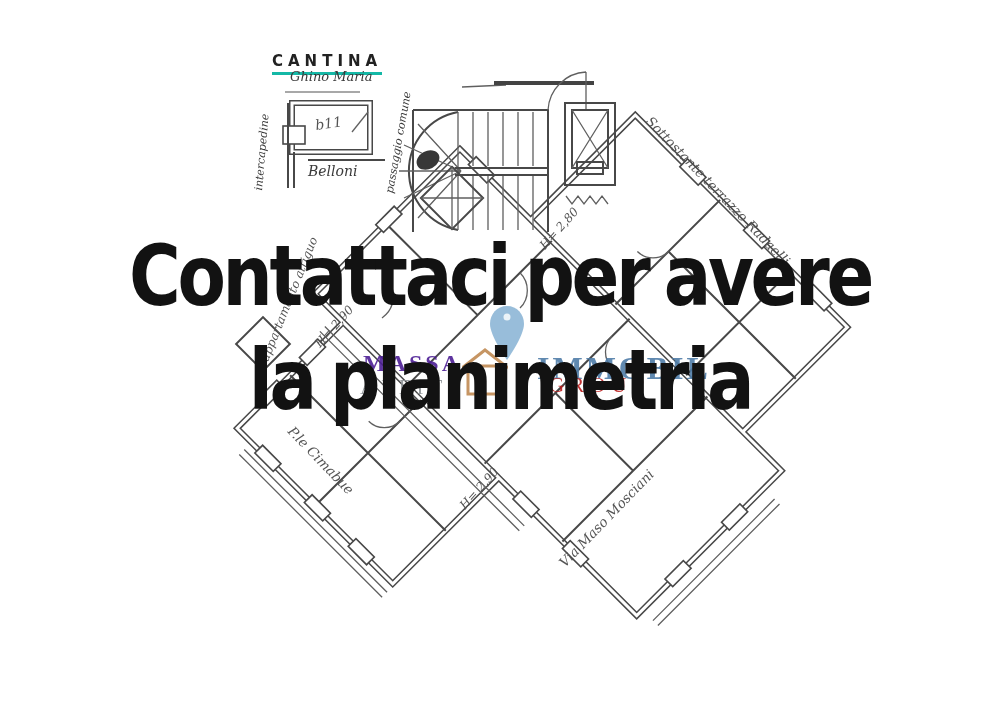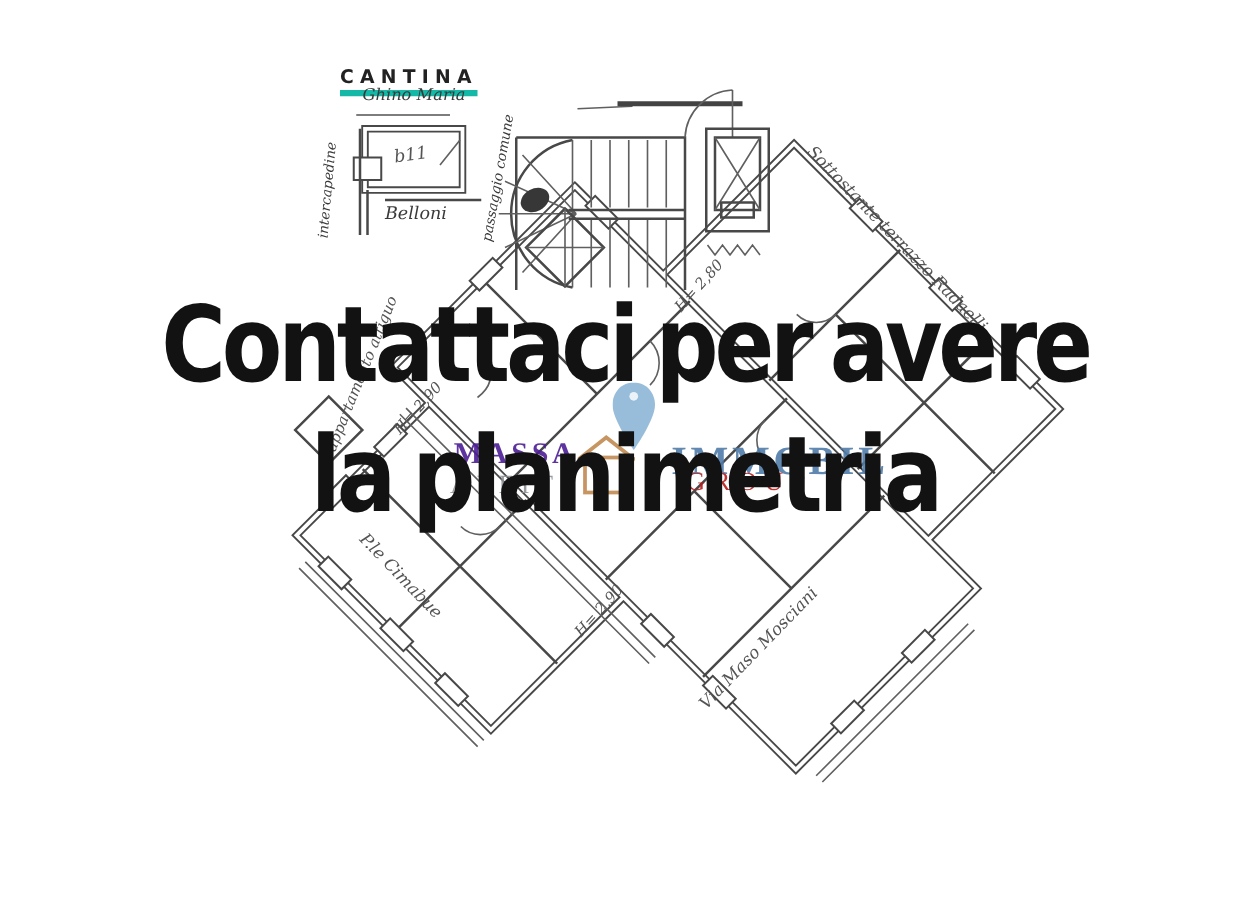--- a/index.html
+++ b/index.html
@@ -10,21 +10,21 @@
   .wall{stroke:#2f2f2f;stroke-width:6;fill:none;stroke-linejoin:miter;}
   .wall-core{stroke:#ffffff;stroke-width:3;fill:none;stroke-linejoin:miter;}
   .part{stroke:#2f2f2f;stroke-width:2;fill:none;}
   .thin{stroke:#4a4a4a;stroke-width:1.3;fill:none;}
   .win{fill:#ffffff;stroke:#2f2f2f;stroke-width:1.6;}
   .hand-svg{font-family:"DejaVu Serif",serif;font-style:italic;fill:#3d3d3d;}
   
   .hand{position:absolute;font-family:"DejaVu Serif",serif;font-style:italic;color:#3a3a3a;z-index:1;}
   .cantina-title{position:absolute;left:272px;top:52px;z-index:1;color:#222;
       font-family:"DejaVu Sans",sans-serif;font-size:15px;font-weight:600;letter-spacing:5px;
-      border-bottom:5px solid #14b8a6;padding-bottom:2px;}
+      border-bottom:3px solid #14b8a6;padding-bottom:2px;}
   
   #watermark{position:absolute;left:0;top:0;z-index:2;opacity:.9;}
   .wm-word{position:absolute;font-family:"Liberation Serif",serif;white-space:nowrap;}
   
   .headline{position:absolute;left:0;right:0;text-align:center;z-index:3;color:#121212;
       font-family:"DejaVu Sans",sans-serif;font-weight:800;font-size:84px;line-height:1;
       letter-spacing:-4px;word-spacing:-6px;transform:scaleX(.84);transform-origin:50% 50%;}
   #headline-1{top:234px;}
   #headline-2{top:338px;}
 </style>

